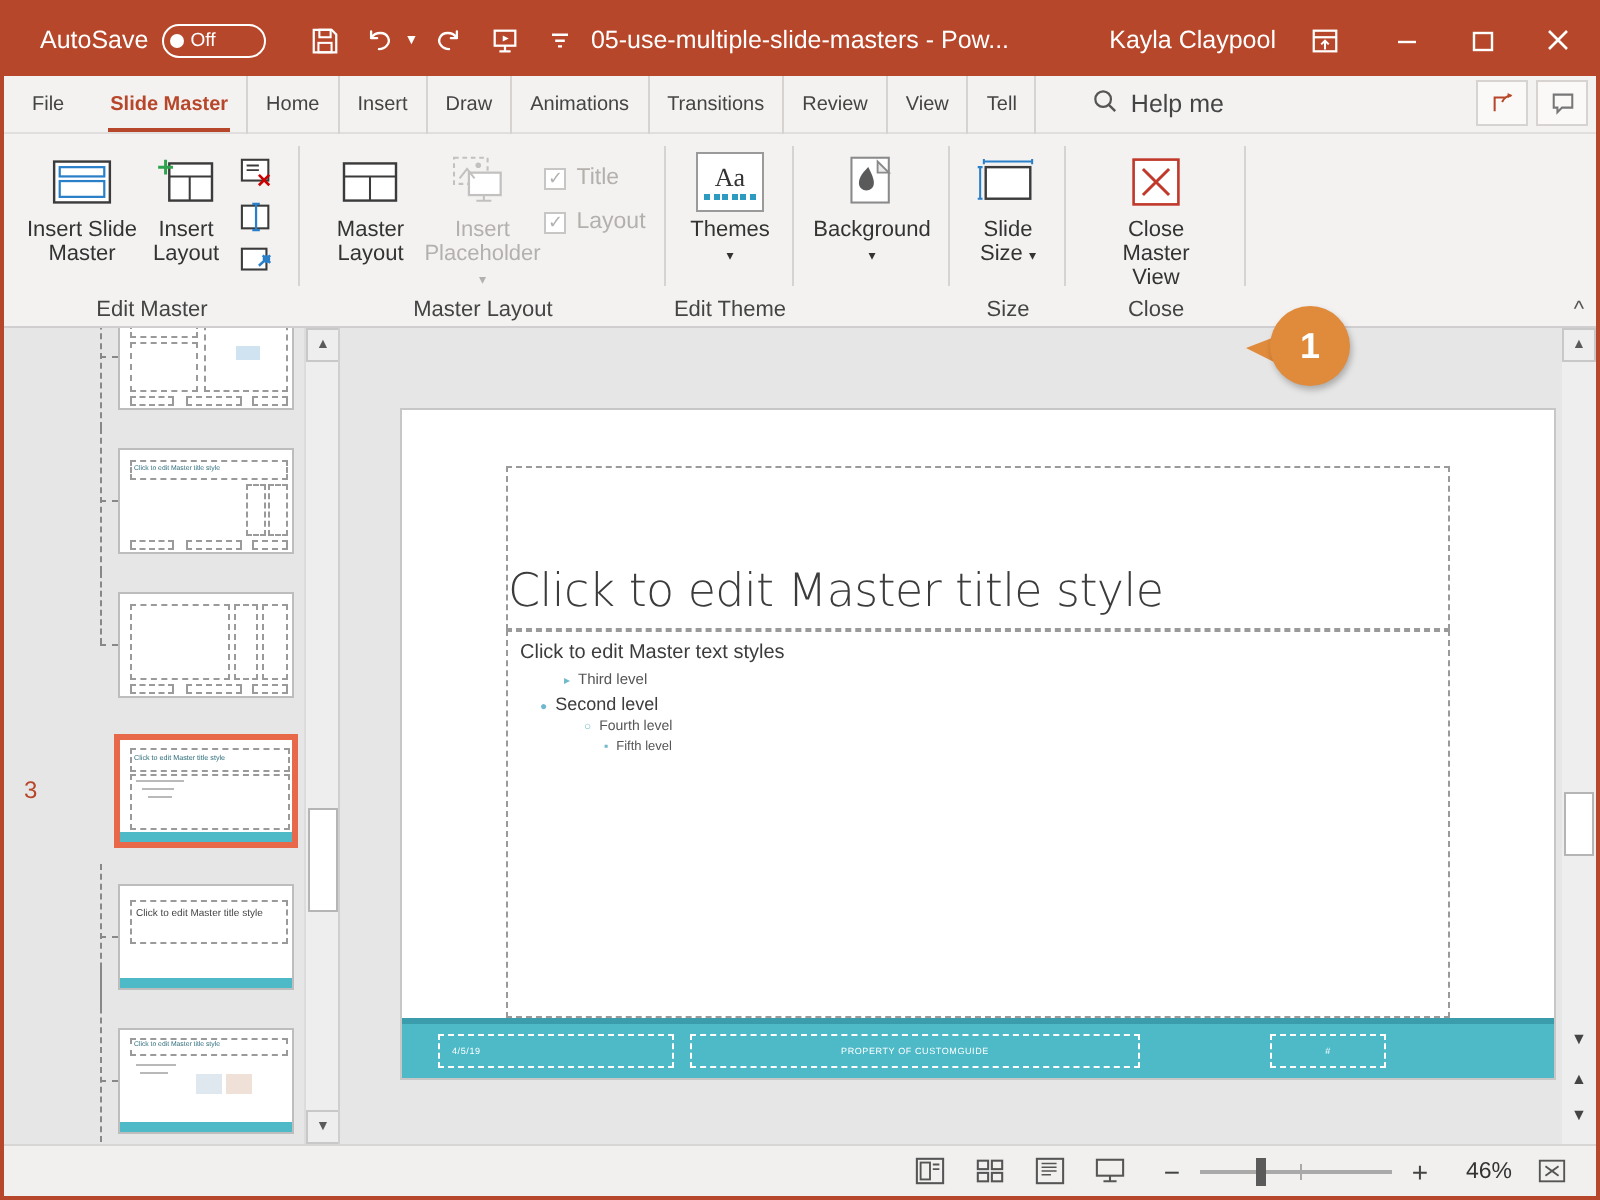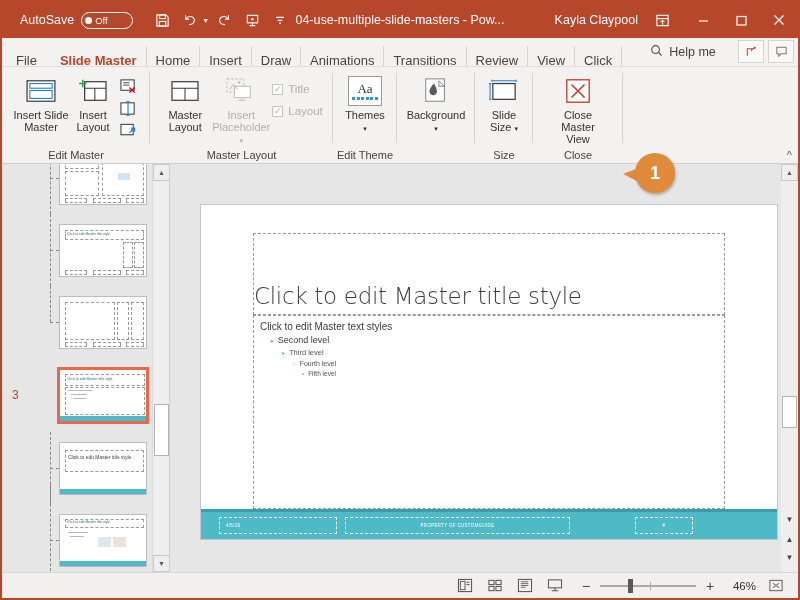--- a/index.html
+++ b/index.html
@@ -51,24 +51,23 @@
     justify-content:center; color:#fff;
   }
   .ribdisp { width: 44px; }
 
   
   .tabbar {
     height: 29px; background:#f3f2f1; display:flex; align-items:stretch;
     flex: 0 0 29px; position:relative; border-bottom: 1px solid #e1dfdd;
   }
   .tab {
-    padding: 0 9px; display:flex; align-items:center; font-size:13px;
+    padding: 0 9px; display:flex; align-items:center; font-size:10px;
     color:#444; position:relative; border-right: 1px solid #d6d3d0;
     height: 29px;
-    margin-top: 8px;
   }
   .tab.first { border-right: none; padding-left: 14px; padding-right: 14px; }
   .tab.active { color:#B7472A; font-weight:600; border-right: 1px solid #d6d3d0;}
   .tab.active::after {
     content:''; position:absolute; left: 8px; right: 8px; bottom: 1px;
     height: 2.5px; background:#B7472A;
   }
   .tellme {
     display:flex; align-items:center; gap:6px; margin-left: 28px;
     font-size: 12.5px; color:#444;
@@ -318,21 +317,21 @@
             <path d="M8 10.5 V13.5 M5 13.5 H11" stroke="#fff" stroke-width="1.2" fill="none"></path>
           </svg>
       </div>
       <div class="qbtn">
         <svg width="12" height="12" viewBox="0 0 12 12">
             <path d="M2 3.4 H10 M3.6 6.4 H8.4 M5 9.2 H7" stroke="#fff" stroke-width="1.2" fill="none"></path>
           </svg>
       </div>
     </div>
 
-    <div class="doctitle">04-use-multiple-slide-masters  -  Pow...</div>
+    <div class="doctitle">05-use-multiple-slide-masters  -  Pow...</div>
     <div class="user-name">Kayla Claypool</div>
 
     <div class="winbtns">
       <div class="winbtn ribdisp">
         <svg width="15" height="15" viewBox="0 0 16 16">
             <rect x="2" y="2.5" width="12" height="11" fill="none" stroke="#fff" stroke-width="1.2"></rect>
             <path d="M2 6 H14" stroke="#fff" stroke-width="1.2"></path>
             <path d="M8 12.5 V8 M6 9.8 L8 7.8 L10 9.8" stroke="#fff" stroke-width="1.1" fill="none"></path>
           </svg>
       </div>
@@ -357,21 +356,21 @@
   <div class="tabbar">
     <div class="tab first">File</div>
     <div class="tab active">Slide Master</div>
     <div class="tab">Home</div>
     <div class="tab">Insert</div>
     <div class="tab">Draw</div>
     <div class="tab">Animations</div>
     <div class="tab">Transitions</div>
     <div class="tab">Review</div>
     <div class="tab">View</div>
-    <div class="tab">Click</div>
+    <div class="tab">Tell</div>
 
     <div class="tellme">
       <span>
         <svg width="13" height="13" viewBox="0 0 14 14">
             <circle cx="6" cy="6" r="4.2" fill="none" stroke="#555" stroke-width="1.2"></circle>
             <path d="M9.2 9.2 L12.5 12.5" stroke="#555" stroke-width="1.3"></path>
           </svg>
       </span>
       <span>Help me</span>
     </div>
@@ -653,27 +652,27 @@
 
     <div class="slidearea">
       <div class="slide">
 
         <div class="ph ph-title">
           <span>Click to edit Master title style</span>
         </div>
 
         <div class="ph ph-body">
           <div class="lvl1">Click to edit Master text styles</div>
+          <div class="lvl lvl3">
+            <span class="bull">▸</span>
+            <span>Third level</span>
+          </div>
           <div class="lvl lvl2">
             <span class="bull">●</span>
             <span>Second level</span>
-          </div>
-          <div class="lvl lvl3">
-            <span class="bull">▸</span>
-            <span>Third level</span>
           </div>
           <div class="lvl lvl4">
             <span class="bull">○</span>
             <span>Fourth level</span>
           </div>
           <div class="lvl lvl5">
             <span class="bull">▪</span>
             <span>Fifth level</span>
           </div>
         </div>

